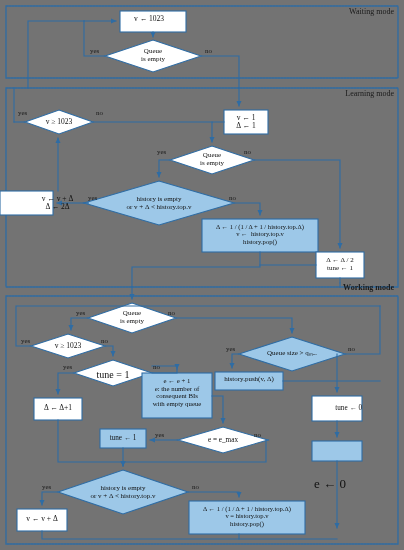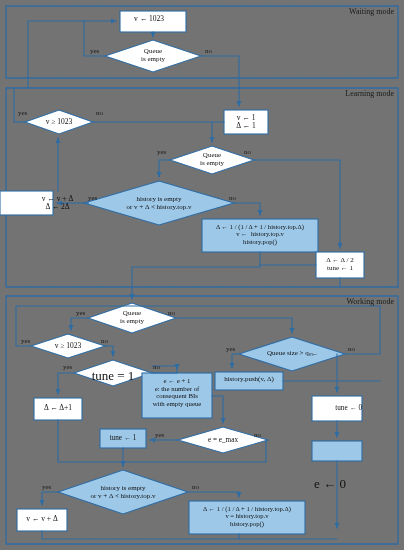--- a/index.html
+++ b/index.html
@@ -204,21 +204,21 @@
       <path d="M188,492 L239,492 L239,497" marker-end="url(#ah)"></path>
 
       <path d="M42,531 L42,539 L337,539"></path>
       <path d="M239,534 L239,539"></path>
 
     </g>
   </svg>
 
   <div class="mode-label" style="right:10px;top:7px;">Waiting mode</div>
   <div class="mode-label" style="right:10px;top:89px;">Learning mode</div>
-  <div class="mode-label" style="right:10px;top:297px;">Working mode</div>
+  <div class="mode-label" style="right:10px;top:283px;font-weight:bold;">Working mode</div>
 
   <div class="node-text" style="left:120px;top:15px;width:58px;font-size:7.5px;">v ← 1023</div>
   <div class="node-text" style="left:121px;top:48px;width:64px;font-size:7px;">Queue
 is empty</div>
 
   <div class="node-text" style="left:31px;top:118px;width:56px;font-size:7.5px;">v ≥ 1023</div>
   <div class="node-text" style="left:224px;top:114px;width:44px;font-size:7.5px;">v ← 1
 Δ ← 1</div>
   <div class="node-text" style="left:180px;top:152px;width:64px;font-size:7px;">Queue
 is empty</div>
@@ -228,21 +228,21 @@
 Δ ← 2Δ</div>
   <div class="node-text" style="left:202px;top:223px;width:116px;font-size:6.6px;">Δ ← 1 / (1 / Δ + 1 / history.top.Δ)
 v ←  history.top.v
 history.pop()</div>
   <div class="node-text" style="left:316px;top:257px;width:48px;font-size:7px;">Δ ← Δ / 2
 tune ← 1</div>
 
   <div class="node-text" style="left:100px;top:310px;width:64px;font-size:7px;">Queue
 is empty</div>
   <div class="node-text" style="left:40px;top:342px;width:56px;font-size:7.5px;">v ≥ 1023</div>
-  <div class="node-text" style="left:85px;top:369px;width:56px;font-size:13px;">tune = 1</div>
+  <div class="node-text" style="left:85px;top:369px;width:56px;font-size:10px;">tune = 1</div>
   <div class="node-text" style="left:252px;top:350px;width:80px;font-size:7px;">Queue size &gt; qₘₐₓ</div>
   <div class="node-text" style="left:215px;top:376px;width:68px;font-size:7px;">history.push(v, Δ)</div>
   <div class="node-text" style="left:34px;top:404px;width:48px;font-size:7.5px;">Δ ← Δ+1</div>
   <div class="node-text" style="left:142px;top:377px;width:70px;font-size:6.8px;">e ← e + 1
 e: the number of
 consequent BIs
 with empty queue</div>
   <div class="node-text" style="left:193px;top:436px;width:60px;font-size:7.2px;">e = e_max</div>
   <div class="node-text" style="left:100px;top:434px;width:46px;font-size:7.2px;">tune ← 1</div>
   <div class="node-text" style="left:312px;top:404px;width:50px;font-size:7.2px;text-align:right;">tune ← 0</div>

